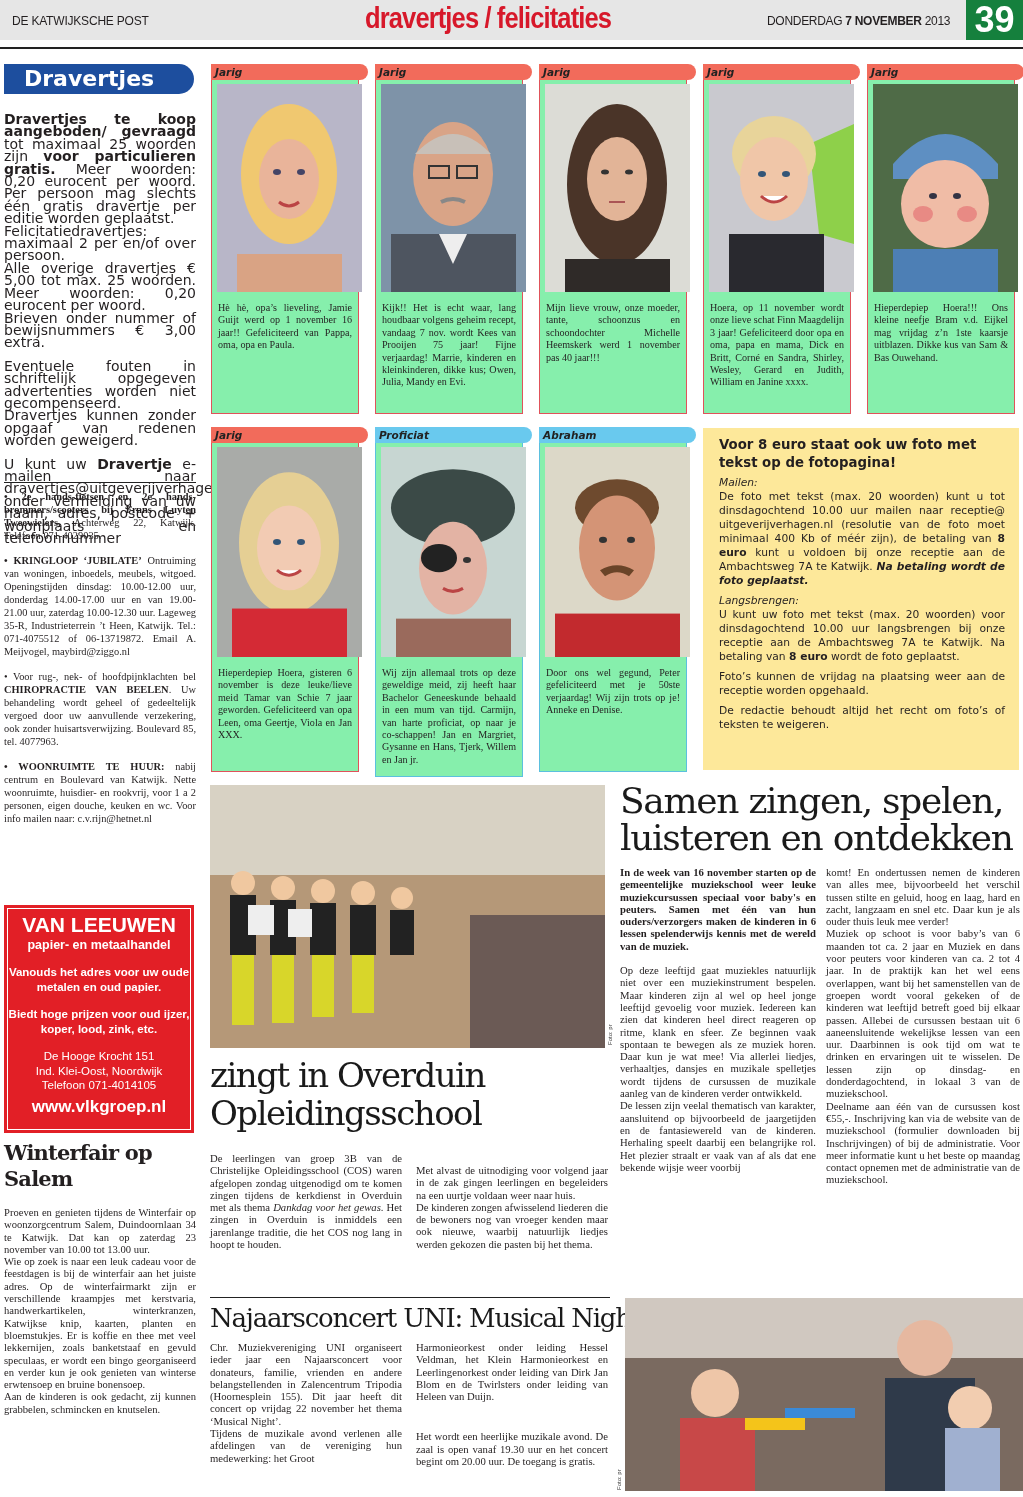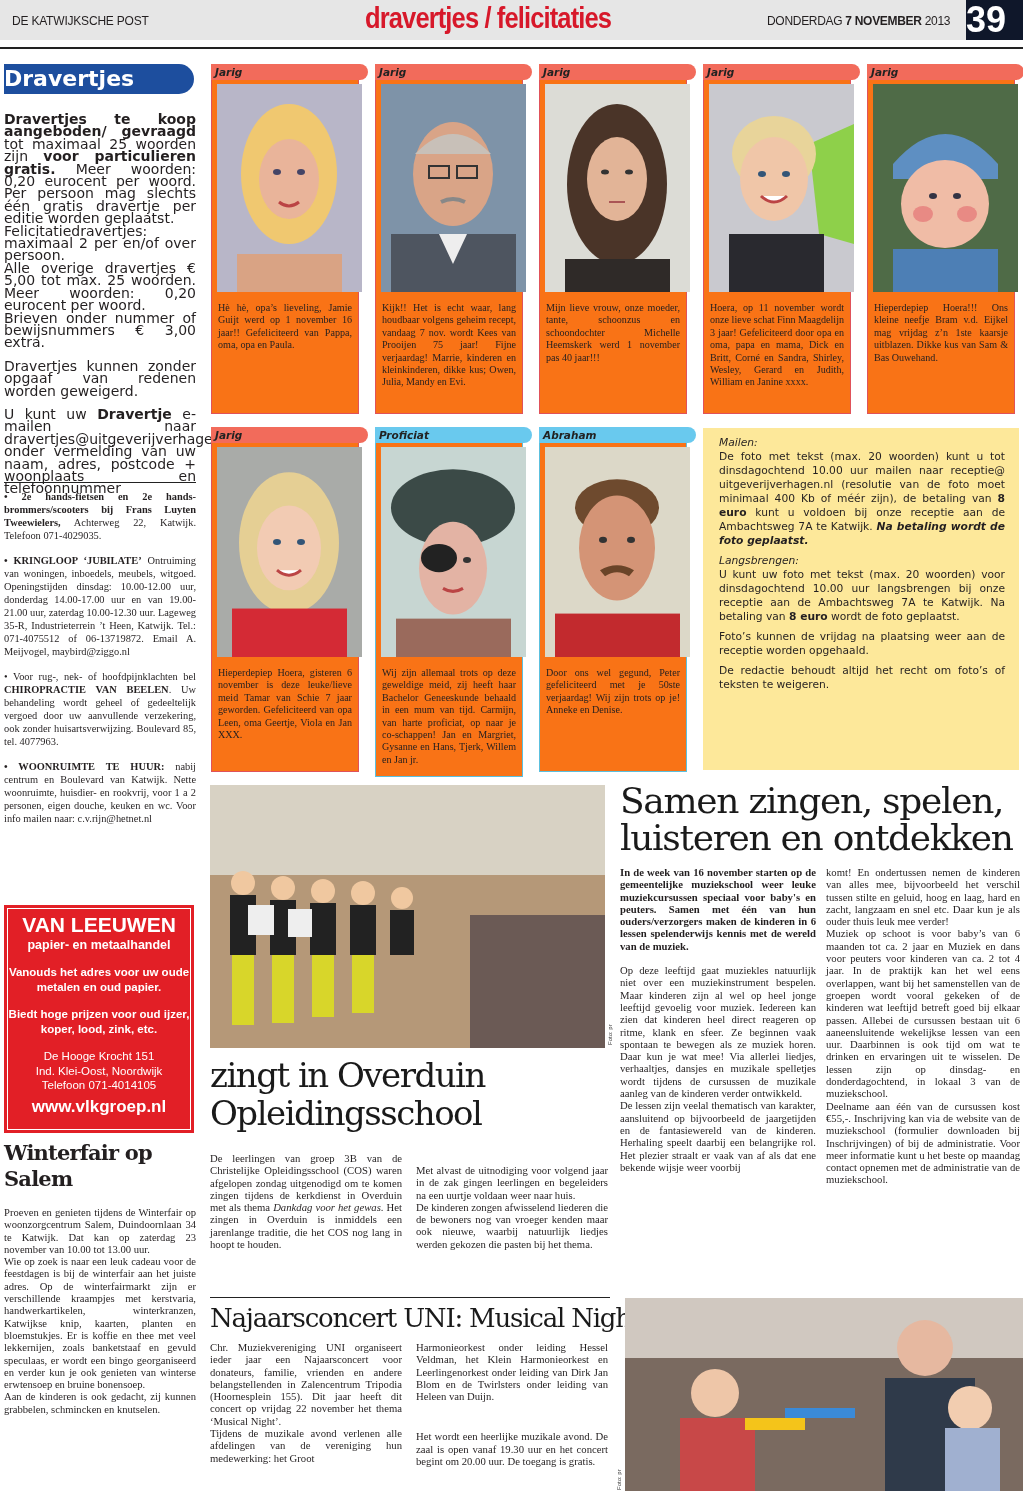--- a/index.html
+++ b/index.html
@@ -4,41 +4,41 @@
 <style>
 *{box-sizing:border-box;margin:0;padding:0}
 body{width:1023px;height:1497px;background:#fff;position:relative;overflow:hidden;font-family:"Liberation Serif",serif;color:#231f20}
 .abs{position:absolute}
 .hdr{left:0;top:0;width:1023px;height:40px;background:#e6e6e6}
 .hdr-rule{left:0;top:47px;width:1023px;height:2px;background:#222}
 .hdr-left{left:12px;top:14px;font-family:"Liberation Sans",sans-serif;font-size:12px;letter-spacing:-0.2px}
 .hdr-title{left:365px;top:2px;font-family:"Liberation Sans",sans-serif;font-size:29px;font-weight:bold;color:#d7182a;letter-spacing:-1px;transform:scaleX(0.88);transform-origin:left}
 .hdr-date{left:767px;top:14px;font-family:"Liberation Sans",sans-serif;font-size:12px;letter-spacing:-0.3px}
 .hdr-date b{font-weight:bold}
-.hdr-num{left:966px;top:0;width:57px;height:40px;background:#0f172a;color:#fff;font-family:"Liberation Sans",sans-serif;font-size:36px;font-weight:bold;text-align:left;line-height:40px}
-
-.drav-banner{left:4px;top:64px;width:190px;height:30px;background:#1d4e9e;border-radius:0 16px 16px 0;color:#fff;font-family:"DejaVu Sans",sans-serif;font-weight:bold;font-size:22px;padding-left:0;line-height:30px}
+.hdr-num{left:966px;top:0;width:57px;height:40px;background:#15803d;color:#fff;font-family:"Liberation Sans",sans-serif;font-size:36px;font-weight:bold;text-align:center;line-height:40px}
+
+.drav-banner{left:4px;top:64px;width:190px;height:30px;background:#1d4e9e;border-radius:0 16px 16px 0;color:#fff;font-family:"DejaVu Sans",sans-serif;font-weight:bold;font-size:22px;padding-left:20px;line-height:30px}
 .left-col{left:4px;width:192px;font-family:"DejaVu Sans",sans-serif;font-size:14px;line-height:12.4px;text-align:justify;color:#231f20}
 .left-col p{margin-bottom:0}
 .gap{height:11px}
 .rule-l{left:4px;width:192px;height:1px;background:#222}
 .classif{left:4px;width:192px;font-size:10.4px;line-height:13px;text-align:justify;font-family:"Liberation Serif",serif}
 .classif p{margin-bottom:12px}
 
 .ad{left:4px;top:905px;width:190px;height:228px;background:#e21f26;border:2px solid #e21f26;outline:1px solid #fff;outline-offset:-4px;color:#fff;font-family:"Liberation Sans",sans-serif;text-align:center;padding-top:6px}
 .ad .t1{font-size:21px;font-weight:bold;line-height:24px}
 .ad .t2{font-size:12.5px;font-weight:bold;line-height:16px}
 .ad .t3{font-size:11.5px;font-weight:bold;line-height:15px;margin-top:12px}
 .ad .t4{font-size:11.5px;line-height:14.5px;margin-top:12px}
 .ad .t5{font-size:17px;font-weight:bold;margin-top:4px}
 
 .h-winter{left:4px;top:1140px;font-family:"DejaVu Serif",serif;font-size:21px;font-weight:bold;line-height:26px;letter-spacing:-0.8px}
 .winter-body{left:4px;top:1207px;width:192px;font-size:10.6px;line-height:12.3px;text-align:justify}
 
-.card{position:absolute;width:148px;border:1px solid #e0525a;border-top:none;background:#f97316}
+.card{position:absolute;width:148px;border:1px solid #e0525a;border-top:none;background:#86efac}
 .card.blue{border-color:#5bc0de}
 .card .tab{position:absolute;left:-1px;top:0;width:157px;height:16px;background:#f26b5b;border-radius:0 9px 9px 0;font-family:"DejaVu Sans",sans-serif;font-size:10.5px;font-weight:bold;font-style:italic;color:#222;padding-left:4px;line-height:16px}
 .card.blue .tab{background:#69c9ee}
 .card .photo{position:absolute;left:5px;top:20px;width:145px;height:208px}
 .card .cap{position:absolute;left:6px;right:6px;font-size:10.1px;line-height:12.4px;text-align:justify}
 
 .yellow{left:703px;top:428px;width:316px;height:342px;background:#fde89a;font-family:"DejaVu Sans",sans-serif;font-size:10.7px;line-height:14px;padding:8px 14px 0 16px;color:#231f20}
 .yellow h3{font-size:13.3px;line-height:18px;font-weight:bold;margin-bottom:4px}
 .yellow p{margin-bottom:6px;text-align:justify}
 .yellow i{font-style:italic}
@@ -64,20 +64,21 @@
 <div class="abs hdr-num">39</div>
 <div class="abs hdr-rule"></div>
 
 <div class="abs drav-banner">Dravertjes</div>
 <div class="abs left-col" style="top:113px">
   <p><b>Dravertjes te koop aangeboden/ gevraagd</b><span> tot maximaal 25 woorden zijn </span><b>voor particulieren gratis.</b><span> Meer woorden: 0,20 eurocent per woord. Per persoon mag slechts één gratis dravertje per editie worden geplaatst.</span></p>
   <p>Felicitatiedravertjes: maximaal 2 per en/of over persoon.</p>
   <p>Alle overige dravertjes € 5,00 tot max. 25 woorden. Meer woorden: 0,20 eurocent per woord.</p>
   <p>Brieven onder nummer of bewijsnummers € 3,00 extra.</p>
   <div class="gap"></div>
+  <p>Eventuele fouten in schriftelijk opgegeven advertenties worden niet gecompenseerd.</p>
   <p>Dravertjes kunnen zonder opgaaf van redenen worden geweigerd.</p>
   <div class="gap"></div>
   <p><span>U kunt uw </span><b>Dravertje</b><span> e-mailen naar dravertjes@uitgeverijverhagen.nl, onder vermelding van uw naam, adres, postcode + woonplaats en telefoonnummer</span></p>
 </div>
 <div class="abs rule-l" style="top:482px"></div>
 
 <div class="abs classif" style="top:490px">
   <p><b>• 2e hands-fietsen en 2e hands-brommers/scooters bij Frans Luyten Tweewielers,</b><span> Achterweg 22, Katwijk. Telefoon 071-4029035.</span></p>
   <p><b>• KRINGLOOP ‘JUBILATE’</b><span> Ontruiming van woningen, inboedels, meubels, witgoed. Openingstijden dinsdag: 10.00-12.00 uur, donderdag 14.00-17.00 uur en van 19.00-21.00 uur, zaterdag 10.00-12.30 uur. Lageweg 35-R, Industrieterrein ’t Heen, Katwijk. Tel.: 071-4075512 of 06-13719872. Email A. Meijvogel, maybird@ziggo.nl</span></p>
   <p><span>• Voor rug-, nek- of hoofdpijnklachten bel </span><b>CHIROPRACTIE VAN BEELEN</b><span>. Uw behandeling wordt geheel of gedeeltelijk vergoed door uw aanvullende verzekering, ook zonder huisartsverwijzing. Boulevard 85, tel. 4077963.</span></p>
@@ -207,20 +208,21 @@
       <ellipse cx="72" cy="100" rx="38" ry="52" fill="#d49476"></ellipse>
       <ellipse cx="58" cy="92" rx="4" ry="3" fill="#333"></ellipse>
       <ellipse cx="86" cy="92" rx="4" ry="3" fill="#333"></ellipse>
       <path d="M55 122 Q72 112 89 122 L84 128 Q72 120 60 128 Z" fill="#6a4428"></path>
       <rect x="10" y="165" width="125" height="43" fill="#c22a2e"></rect>
     </svg>
   <div class="cap" style="top:240px">Door ons wel gegund, Peter gefeliciteerd met je 50ste verjaardag! Wij zijn trots op je! Anneke en Denise.</div>
 </div>
 
 <div class="abs yellow">
+  <h3>Voor 8 euro staat ook uw foto met tekst op de fotopagina!</h3>
   <p><i>Mailen:</i><br><span>De foto met tekst (max. 20 woorden) kunt u tot dinsdagochtend 10.00 uur mailen naar receptie@ uitgeverijverhagen.nl (resolutie van de foto moet minimaal 400 Kb of méér zijn), de betaling van </span><b>8 euro</b><span> kunt u voldoen bij onze receptie aan de Ambachtsweg 7A te Katwijk. </span><b><i>Na betaling wordt de foto geplaatst.</i></b></p>
   <p><i>Langsbrengen:</i><br><span>U kunt uw foto met tekst (max. 20 woorden) voor dinsdagochtend 10.00 uur langsbrengen bij onze receptie aan de Ambachtsweg 7A te Katwijk. Na betaling van </span><b>8 euro</b><span> wordt de foto geplaatst.</span></p>
   <p>Foto’s kunnen de vrijdag na plaatsing weer aan de receptie worden opgehaald.</p>
   <p>De redactie behoudt altijd het recht om foto’s of teksten te weigeren.</p>
 </div>
 
 <svg class="abs photo-choir" viewBox="0 0 395 263" preserveAspectRatio="none">
   <rect width="395" height="263" fill="#b59878"></rect>
   <rect x="0" y="0" width="395" height="90" fill="#d8d2c4"></rect>
   <rect x="260" y="130" width="135" height="133" fill="#6b5a55"></rect>

